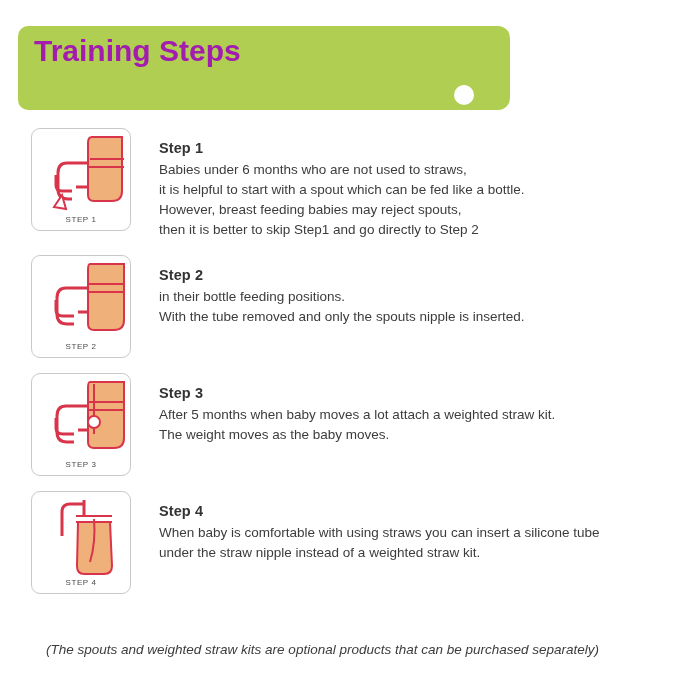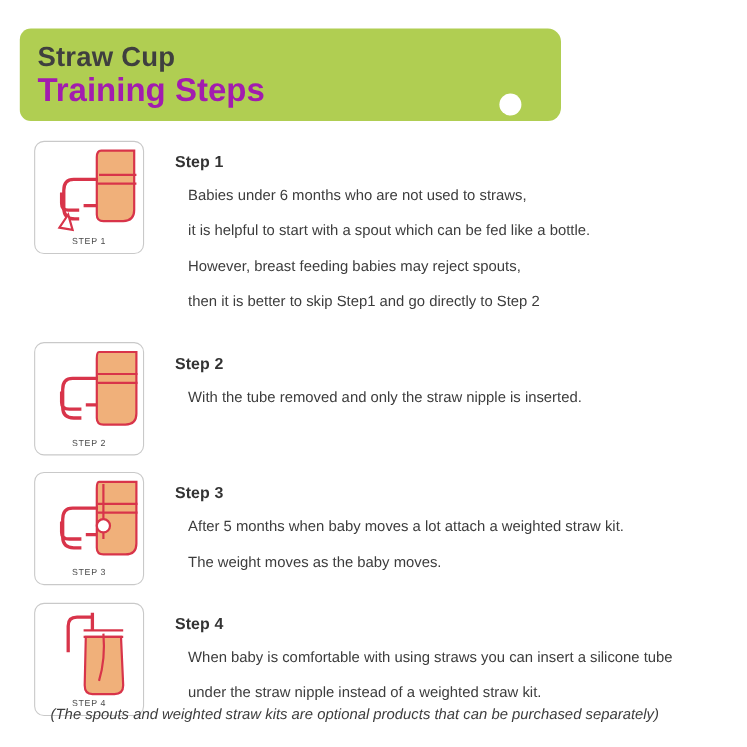--- a/index.html
+++ b/index.html
@@ -99,39 +99,38 @@
     font-size: 14.5px;
     font-weight: bold;
     color: #333333;
     margin: 0 0 4px 0;
     letter-spacing: 0.1px;
   }
   .step-line {
     font-size: 13.5px;
     line-height: 20px;
     color: #3c3c3c;
-    margin: 12px;
+    margin: 0;
     white-space: nowrap;
   }
 
   .footnote {
     position: absolute;
     left: 46px;
     top: 642px;
     font-size: 13.5px;
     color: #3c3c3c;
     white-space: nowrap;
     font-style: italic;
   }
 </style>
 </head>
 <body>
 
 <div class="header">
-  <div class="title">Straw Cup</div>
   <div class="subtitle">Training Steps</div>
   <div class="punch-hole"></div>
 </div>
 
 <div class="steps">
 
   <div class="step-row">
     <div class="thumb">
       <svg width="100" height="90" viewBox="0 0 100 90">
         <path d="M60 8 L90 8 L90 62 Q90 72 80 72 L62 72 Q56 72 56 66 L56 14 Q56 8 60 8 Z" fill="#f0b07a" stroke="#d8344a" stroke-width="2"></path>
@@ -160,21 +159,22 @@
         <path d="M57 28 L93 28" stroke="#d8344a" stroke-width="2" fill="none"></path>
         <path d="M57 36 L93 36" stroke="#d8344a" stroke-width="2" fill="none"></path>
         <path d="M57 32 L34 32 Q25 32 25 42 L25 58 Q25 68 35 68 L42 68" stroke="#d8344a" stroke-width="3" fill="none"></path>
         <path d="M42 60 L31 60 Q24 60 24 54 L24 44" stroke="#d8344a" stroke-width="3" fill="none"></path>
         <path d="M46 56 L56 56" stroke="#d8344a" stroke-width="3" fill="none"></path>
       </svg>
       <div class="thumb-label">STEP 2</div>
     </div>
     <div class="step-text">
       <p class="step-title">Step 2</p>
-      <p class="step-line">With the tube removed and only the straw nipple is inserted.</p>
+      <p class="step-line">in their bottle feeding positions.</p>
+      <p class="step-line">With the tube removed and only the spouts nipple is inserted.</p>
     </div>
   </div>
 
   <div class="step-row">
     <div class="thumb">
       <svg width="100" height="90" viewBox="0 0 100 90">
         <path d="M58 8 L92 8 L92 64 Q92 74 82 74 L62 74 Q56 74 56 68 L56 14 Q56 8 58 8 Z" fill="#f0b07a" stroke="#d8344a" stroke-width="2"></path>
         <path d="M62 10 L62 60" stroke="#d8344a" stroke-width="2" fill="none"></path>
         <circle cx="62" cy="48" r="6" fill="#ffffff" stroke="#d8344a" stroke-width="2"></circle>
         <path d="M57 28 L93 28" stroke="#d8344a" stroke-width="2" fill="none"></path>

